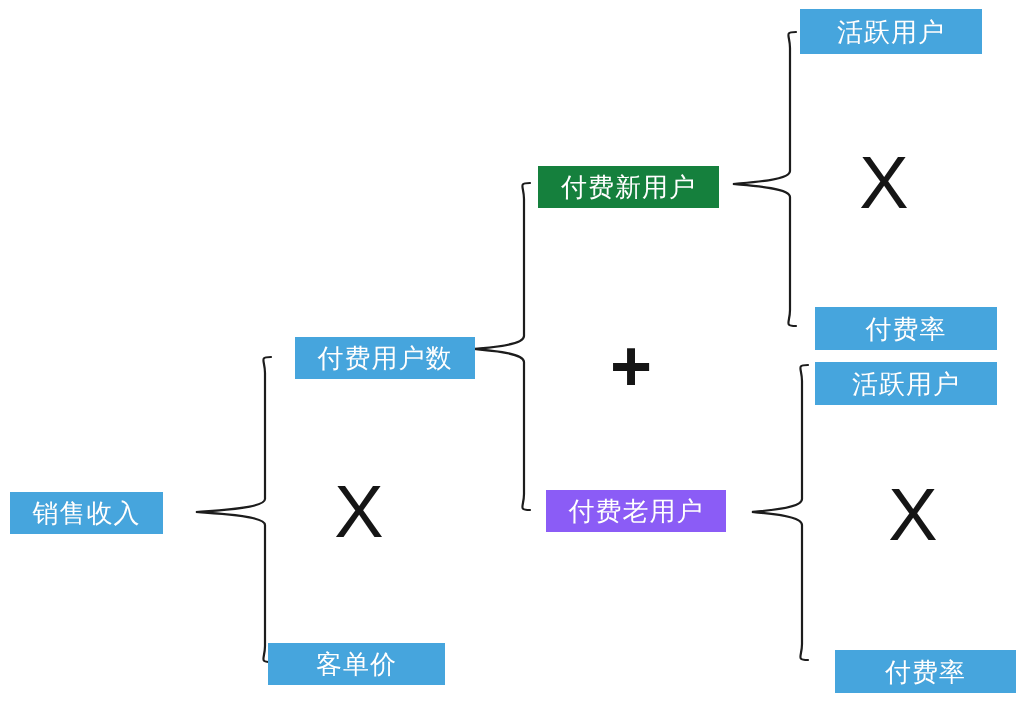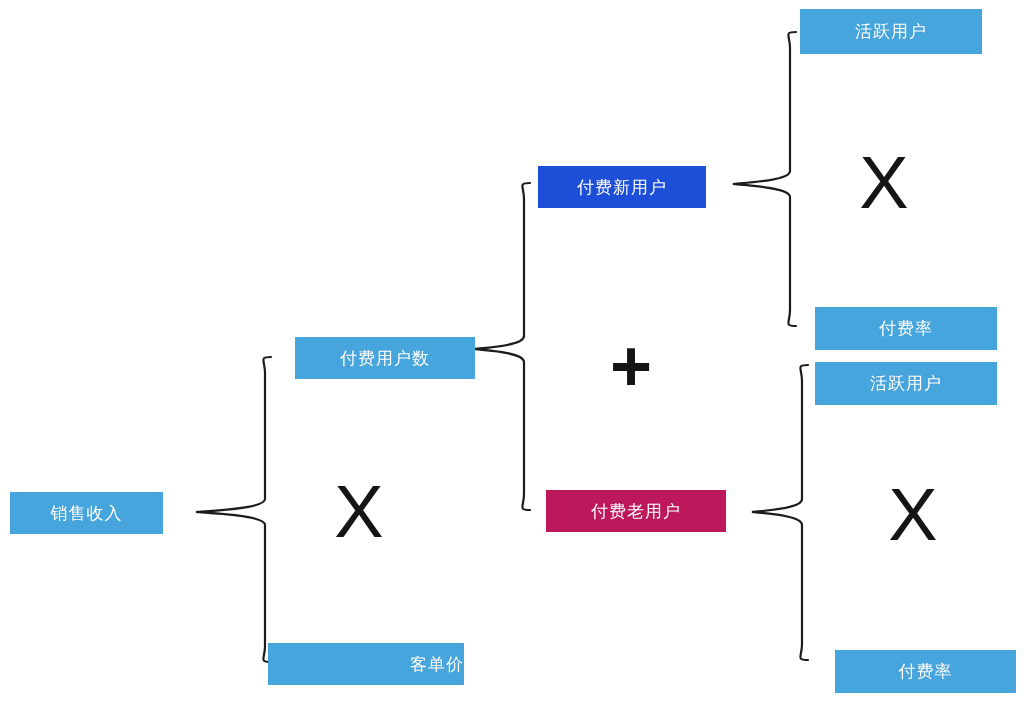--- a/index.html
+++ b/index.html
@@ -15,21 +15,21 @@
     overflow: hidden;
     font-family: "Liberation Sans", "DejaVu Sans", sans-serif;
   }
   .node {
     position: absolute;
     background: #46a5dd;
     color: #ffffff;
     display: flex;
     align-items: center;
     justify-content: center;
-    font-size: 17px;
+    font-size: 26px;
     letter-spacing: 1px;
     line-height: 1;
     box-sizing: border-box;
     text-shadow: 0 0 1px rgba(0,0,0,0.08);
   }
   .op {
     position: absolute;
     color: #151515;
     font-family: "Liberation Sans", "DejaVu Sans", sans-serif;
     font-weight: 400;
@@ -63,27 +63,27 @@
         <path d="M 808 365 C 795.6 365, 802 368.2, 802 381 L 802 499 C 802 509.4, 758.5 511, 752 512 C 758.5 513, 802 514.6, 802 525 L 802 644 C 802 656.8, 795.6 660, 808 660"></path>
       </g>
   </svg>
 
   <div class="node" id="node-root" style="left: 10px; top: 492px; width: 153px; height: 42px; background: rgb(70, 165, 221); color: rgb(255, 255, 255);">
     <span>销售收入</span>
   </div>
   <div class="node" id="node-paying-users" style="left: 268px; top: 337px; width: 180px; height: 42px; background: rgb(70, 165, 221); color: rgb(255, 255, 255); margin-left: 27px;">
     <span>付费用户数</span>
   </div>
-  <div class="node" id="node-arpu" style="left: 268px; top: 643px; width: 196px; height: 42px; background: rgb(70, 165, 221); color: rgb(255, 255, 255); justify-content: flex-end;">
+  <div class="node" id="node-arpu" style="left: 268px; top: 643px; width: 177px; height: 42px; background: rgb(70, 165, 221); color: rgb(255, 255, 255);">
     <span>客单价</span>
   </div>
-  <div class="node" id="node-new-paying" style="left: 538px; top: 166px; width: 168px; height: 42px; background: #1d4ed8; color: rgb(255, 255, 255);">
+  <div class="node" id="node-new-paying" style="left: 538px; top: 166px; width: 181px; height: 42px; background: #15803d; color: rgb(255, 255, 255);">
     <span>付费新用户</span>
   </div>
-  <div class="node" id="node-old-paying" style="left: 546px; top: 490px; width: 180px; height: 42px; background: #be185d; color: rgb(255, 255, 255);">
+  <div class="node" id="node-old-paying" style="left: 546px; top: 490px; width: 180px; height: 42px; background: #8b5cf6; color: rgb(255, 255, 255);">
     <span>付费老用户</span>
   </div>
   <div class="node" id="node-active-1" style="left: 800px; top: 9px; width: 182px; height: 45px; background: rgb(70, 165, 221); color: rgb(255, 255, 255);">
     <span>活跃用户</span>
   </div>
   <div class="node" id="node-payrate-1" style="left: 815px; top: 307px; width: 182px; height: 43px; background: rgb(70, 165, 221); color: rgb(255, 255, 255);">
     <span>付费率</span>
   </div>
   <div class="node" id="node-active-2" style="left: 815px; top: 362px; width: 182px; height: 43px; background: rgb(70, 165, 221); color: rgb(255, 255, 255);">
     <span>活跃用户</span>

